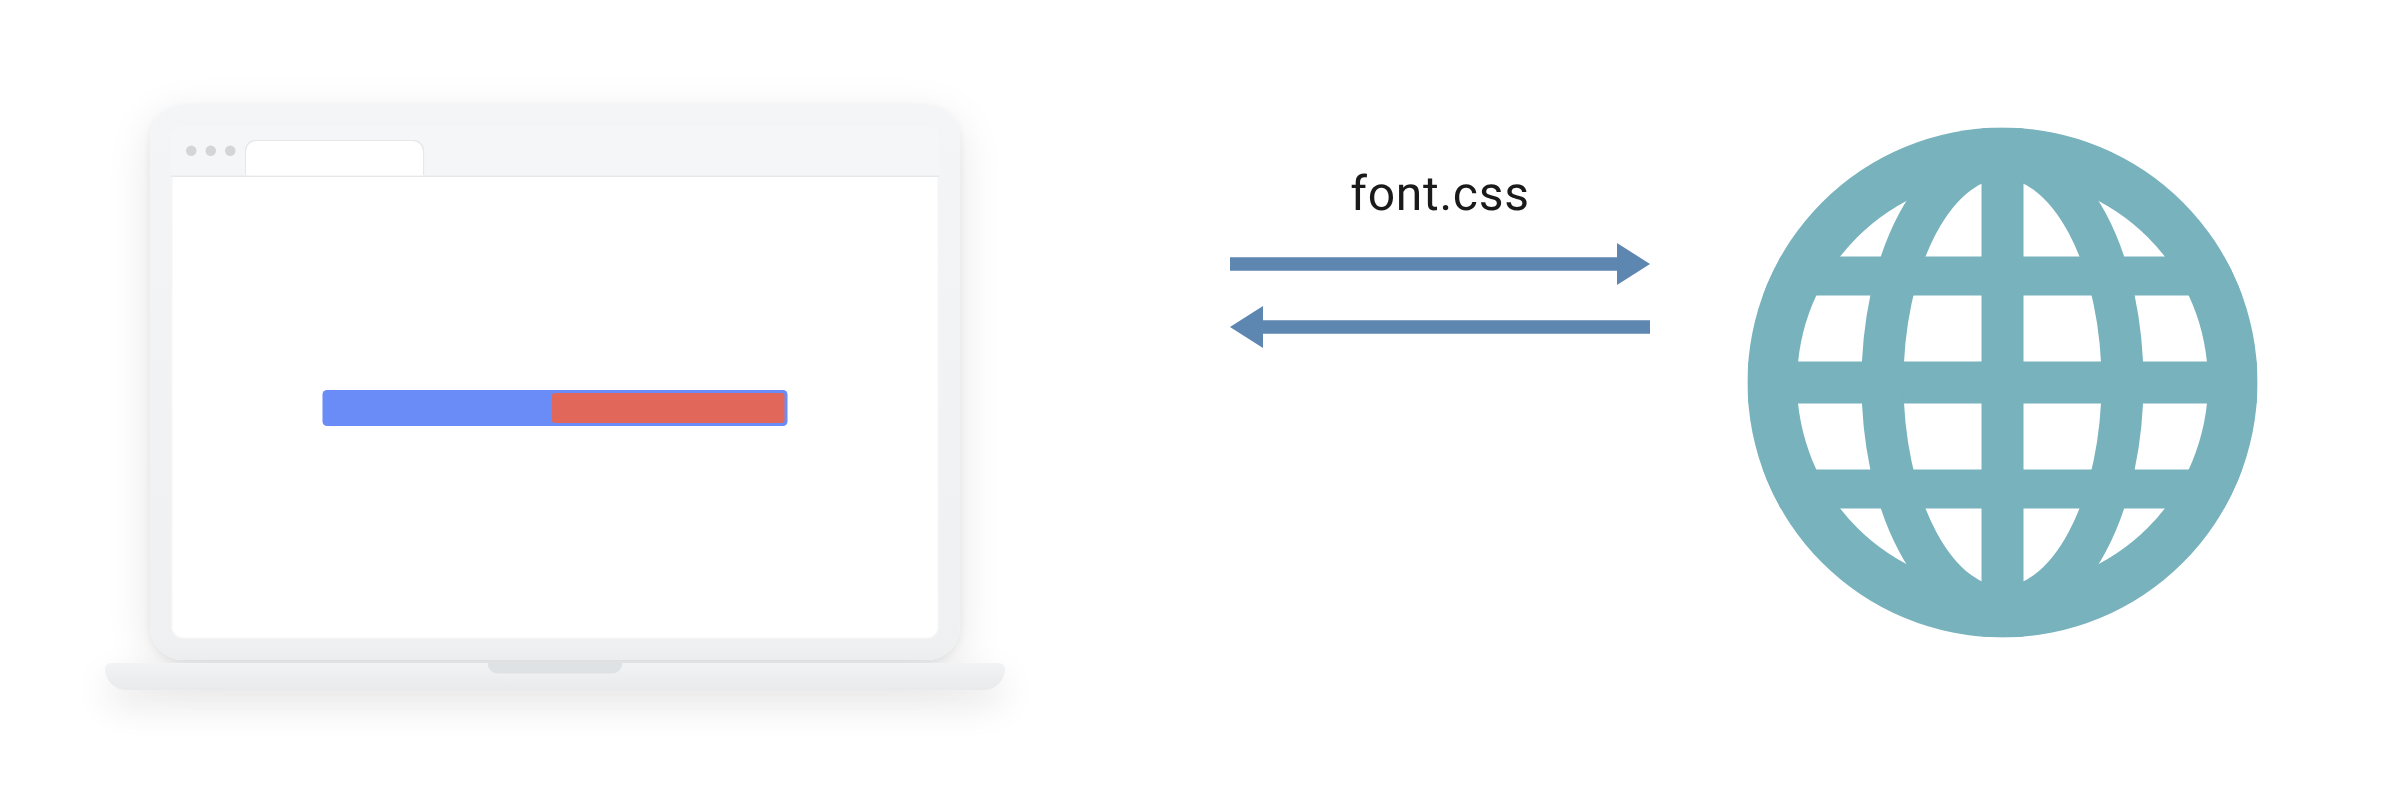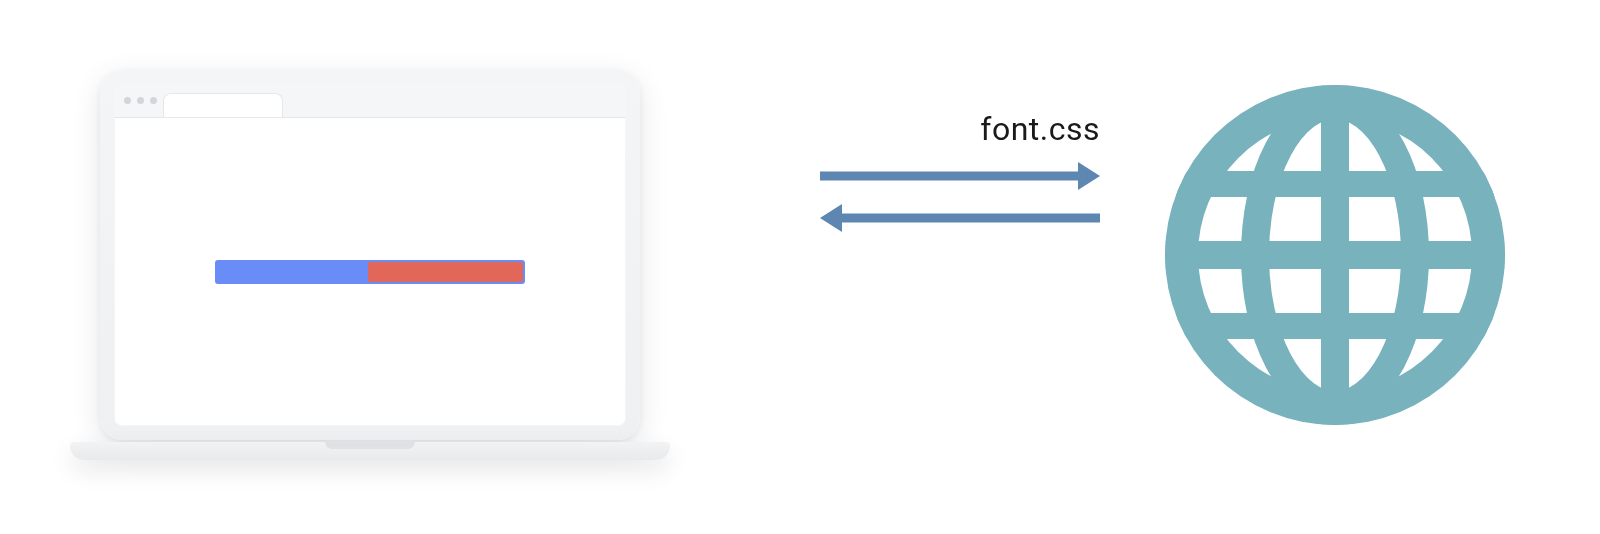--- a/index.html
+++ b/index.html
@@ -111,21 +111,21 @@
   }
 
   
   .arrows {
     position: absolute;
     left: 820px;
     top: 110px;
     width: 280px;
   }
   .arrow-label {
-    text-align: right;
+    text-align: center;
     font-size: 32px;
     font-weight: 400;
     color: #1a1a1a;
     margin-bottom: 10px;
     letter-spacing: .5px;
   }
   .arrow-svg { display: block; }
 
   
   .globe {

